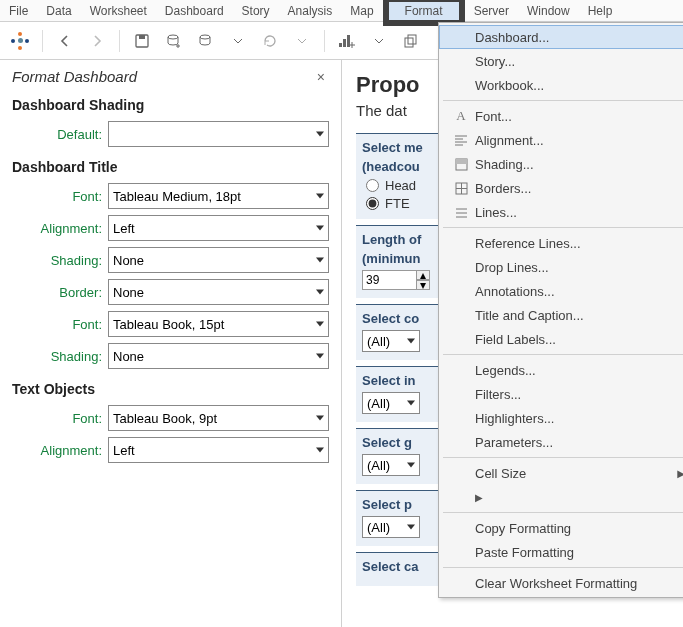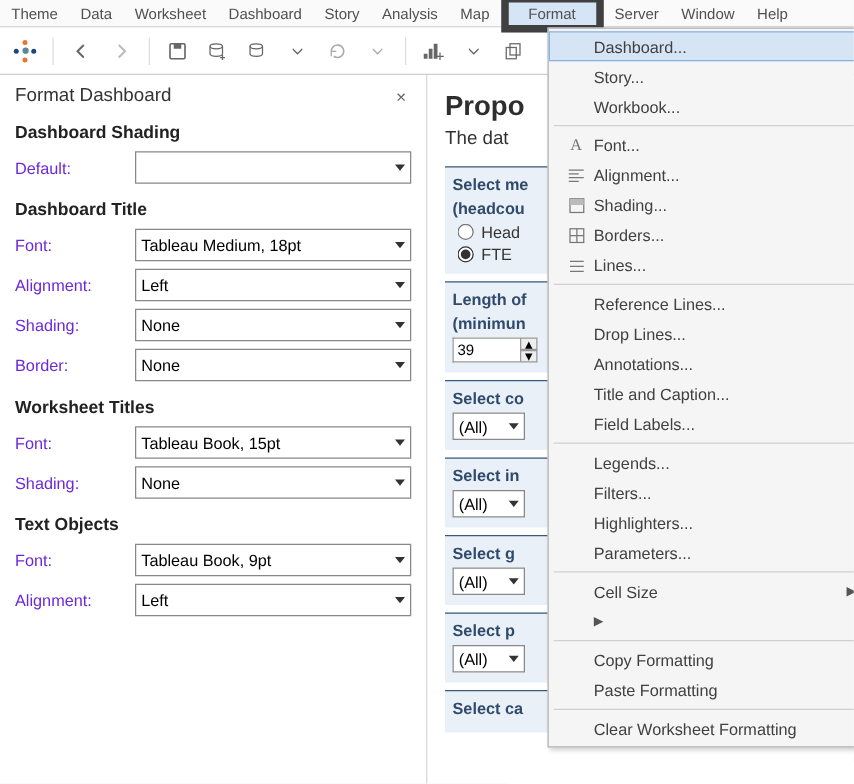--- a/index.html
+++ b/index.html
@@ -65,25 +65,25 @@
     height: calc(100% - 60px);
   }
   .format-panel {
     width: 342px;
     background:#fff;
     border-right:1px solid #d0d0d0;
     padding: 8px 12px;
     overflow:hidden;
   }
   .panel-title-row { display:flex; justify-content:space-between; align-items:center; margin-bottom:12px;}
-  .panel-title { font-size:15px; color:#333; }
+  .panel-title { font-size:15px; color:#333;font-style:italic; }
   .close-x { font-size:14px; color:#666; cursor:default; padding:0 4px;}
   .section-head { font-weight:700; font-size:14px; color:#222; margin:12px 0 8px;}
   .field-row { display:flex; align-items:center; margin-bottom:6px; }
-  .field-label { width:96px; padding-right:6px; color:#6d28d9; font-size:13px;}
+  .field-label { width:96px; text-align:right; padding-right:6px; color:#15803d; font-size:13px;}
   .field-control {
     flex:1; height:22px; border:1px solid #888; background:#fff;
     display:flex; align-items:center; padding:12px 4px; font-size:13px;
     position:relative;
   }
   .field-control .caret {
     position:absolute; right:4px; top:50%; transform:translateY(-50%);
     border-left:4px solid transparent; border-right:4px solid transparent;
     border-top:5px solid #333;
   }
@@ -138,21 +138,21 @@
   .dd-icon { width:36px; display:flex; align-items:center; justify-content:center; color:#777; font-size:13px; padding-left:8px;}
   .dd-text { flex:1; }
   .dd-arrow { font-size:10px; color:#555;}
   .dd-sep { height:1px; background:#d0d0d0; margin:3px 4px; }
   svg { display:block; }
 </style>
 </head>
 <body>
 
 <div class="menubar">
-  <div class="menu-item">Theme</div>
+  <div class="menu-item">File</div>
   <div class="menu-item">Data</div>
   <div class="menu-item">Worksheet</div>
   <div class="menu-item">Dashboard</div>
   <div class="menu-item">Story</div>
   <div class="menu-item">Analysis</div>
   <div class="menu-item">Map</div>
   <div class="menu-item active">Format</div>
   <div class="menu-item">Server</div>
   <div class="menu-item">Window</div>
   <div class="menu-item">Help</div>
@@ -273,21 +273,20 @@
         </div>
     </div>
     <div class="field-row">
       <div class="field-label">Border:</div>
       <div class="field-control">
           <span>None</span>
           <span class="caret"></span>
         </div>
     </div>
 
-    <div class="section-head">Worksheet Titles</div>
     <div class="field-row">
       <div class="field-label">Font:</div>
       <div class="field-control">
           <span>Tableau Book, 15pt</span>
           <span class="caret"></span>
         </div>
     </div>
     <div class="field-row">
       <div class="field-label">Shading:</div>
       <div class="field-control">

